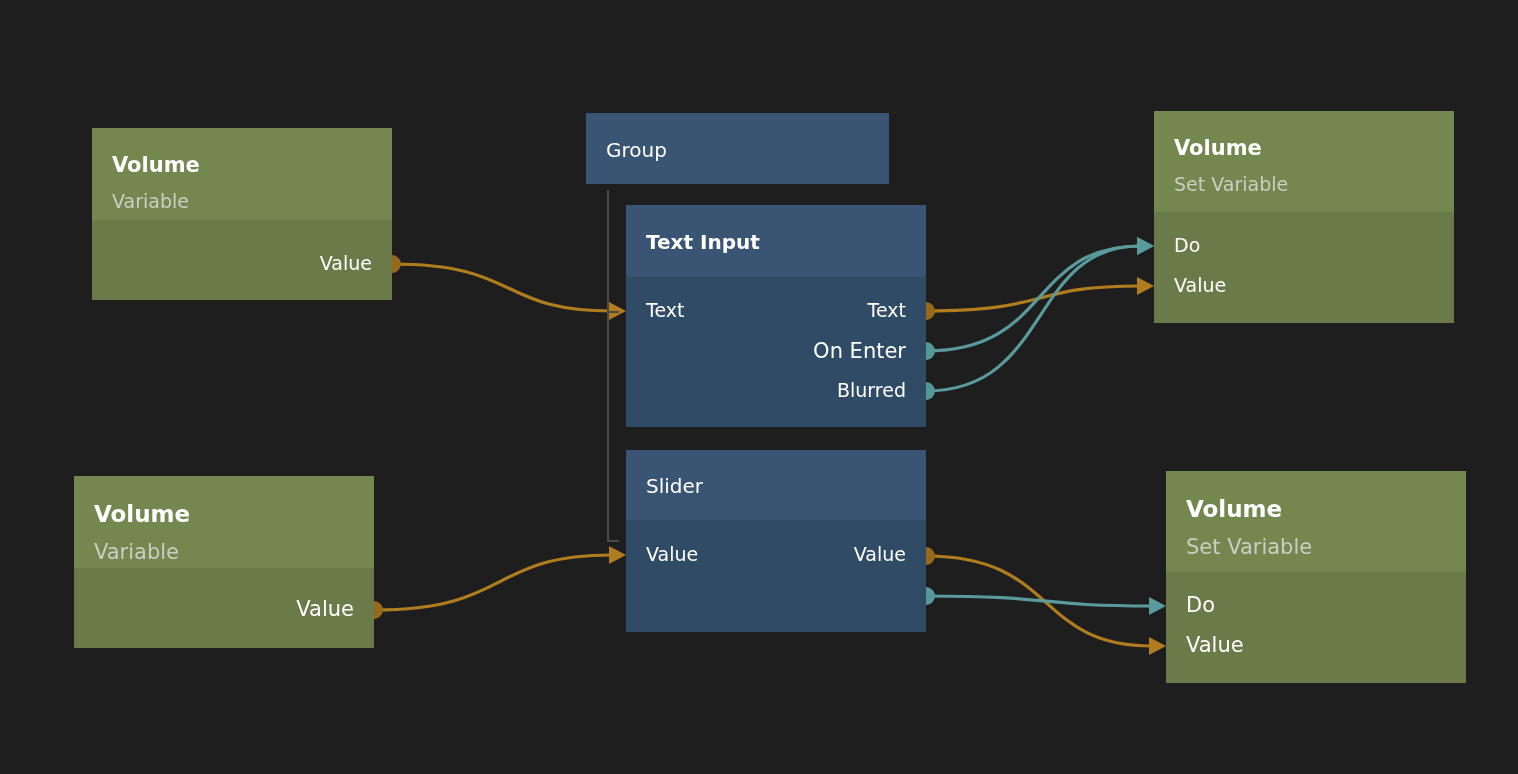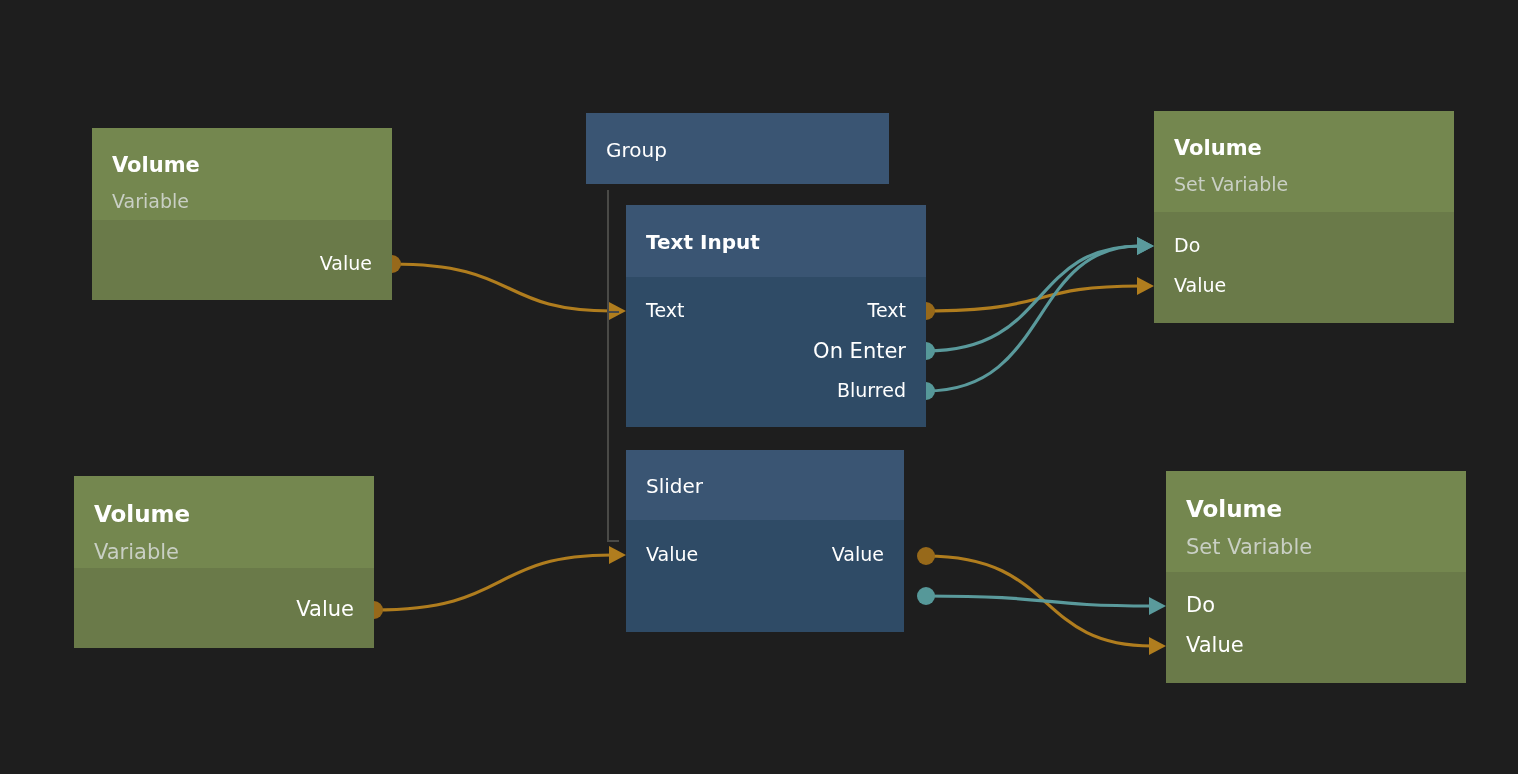--- a/index.html
+++ b/index.html
@@ -139,21 +139,21 @@
       <div class="node n-ui" style="left: 618px; top: 205px; width: 300px; height: 222px;">
         <div class="node-header" style="height: 72px; position: relative;">
           <div class="node-title" style="font-size: 20px; position: absolute; left: 20px; top: 27px; font-weight: bold;">Text Input</div>
         </div>
         <div class="node-body" style="height: 150px;"></div>
         <div class="port-row port-in" style="font-size: 19px; top: 95.5px;">Text</div>
         <div class="port-row port-out" style="font-size: 19px; top: 95.5px;">Text</div>
         <div class="port-row port-out" style="font-size: 21px; top: 135.5px;">On Enter</div>
         <div class="port-row port-out" style="font-size: 19px; top: 175.5px;">Blurred</div>
       </div>
-      <div class="node n-ui" style="left: 618px; top: 450px; width: 278px; height: 182px;">
+      <div class="node n-ui" style="left: 618px; top: 450px; width: 300px; height: 182px;">
         <div class="node-header" style="height: 70px; position: relative;">
           <div class="node-title" style="font-size: 20px; position: absolute; left: 20px; top: 26px; font-weight: normal;">Slider</div>
         </div>
         <div class="node-body" style="height: 112px;"></div>
         <div class="port-row port-in" style="font-size: 19px; top: 94.5px;">Value</div>
         <div class="port-row port-out" style="font-size: 19px; top: 94.5px;">Value</div>
       </div>
       <div class="node n-set" style="left: 1146px; top: 111px; width: 300px; height: 212px;">
         <div class="node-header" style="height: 101px; position: relative;">
           <div class="node-title" style="font-size: 21px; position: absolute; left: 20px; top: 27px; font-weight: bold;">Volume</div>

